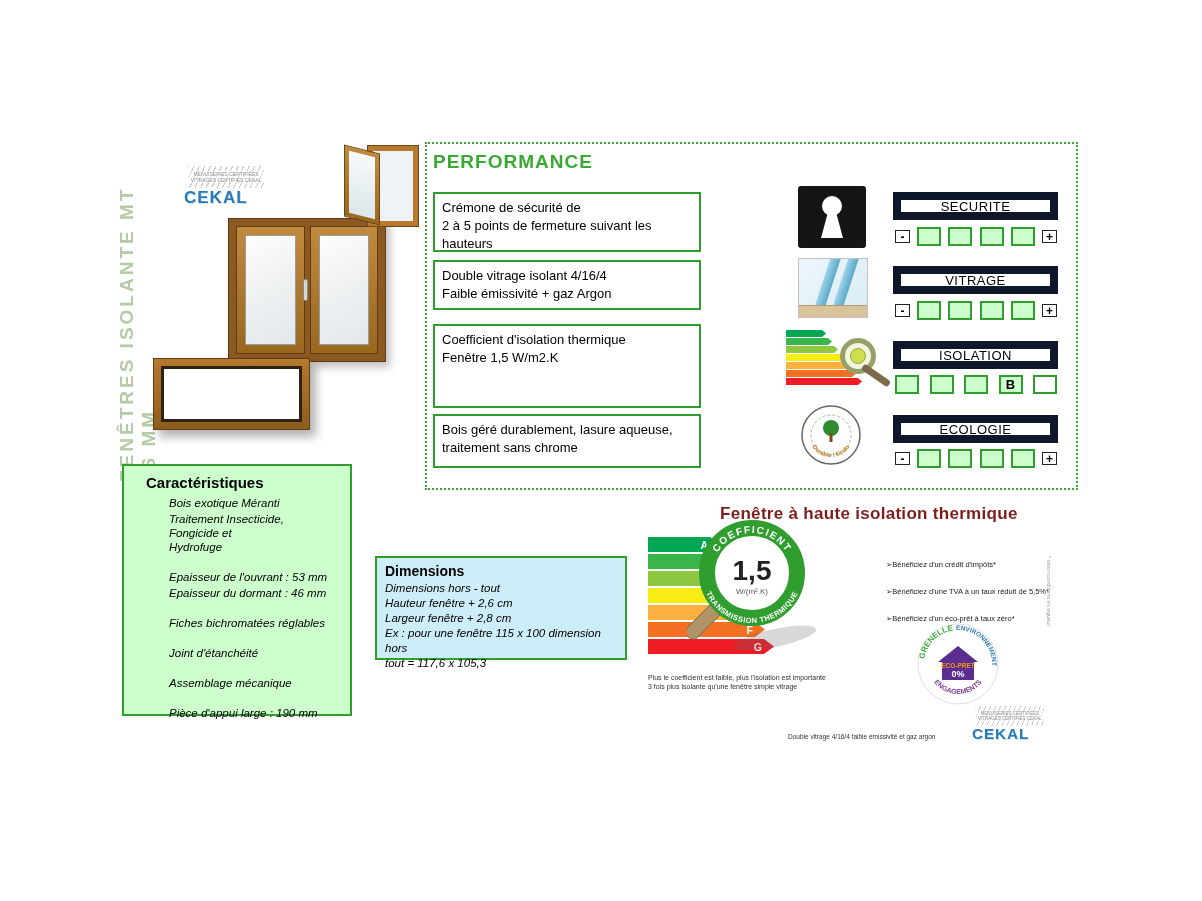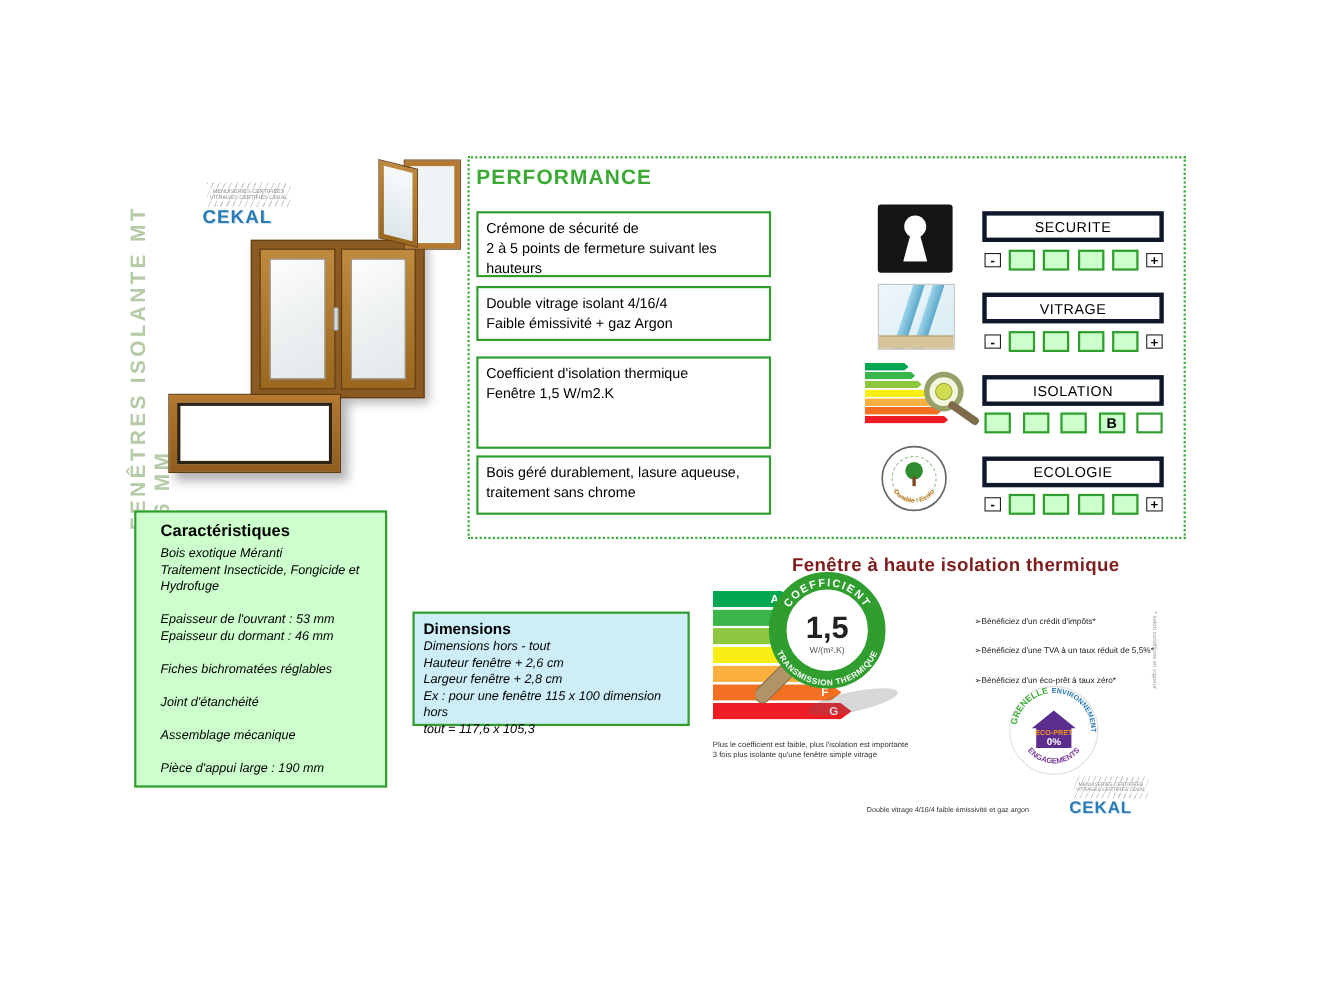--- a/index.html
+++ b/index.html
@@ -52,36 +52,36 @@
   .vg-pane { position:absolute; top:-12px; width:10px; height:94px; background:linear-gradient(90deg,#9fd4ea,#5aa8c9); transform:rotate(18deg); }
   .vg-sill { position:absolute; bottom:0; left:0; right:0; height:12px; background:#d8c49b; border-top:1px solid #b49a6d; }
   .icon-isolation { left:786px; top:330px; width:98px; height:68px; }
   .iso-bar { height:7px; margin-bottom:1px; clip-path:polygon(0 0,calc(100% - 4px) 0,100% 50%,calc(100% - 4px) 100%,0 100%); }
   .iso-mag { position:absolute; right:8px; top:8px; width:36px; height:36px; border:5px solid #98a06a; background:#f3f6df; border-radius:50%; }
   .iso-coin { position:absolute; left:50%; top:50%; transform:translate(-50%,-50%); width:16px; height:16px; border-radius:50%;
     background:#cfdd4e; border:1px solid #9aa839; }
   .iso-handle { position:absolute; right:-8px; top:42px; width:32px; height:7px; background:#7d6a4a; border-radius:3px; transform:rotate(35deg); }
 
   
-  .rate-label { left:893px; width:165px; height:28px; border:4px solid #0f172a; background:#fff;
+  .rate-label { left:893px; width:165px; height:28px; border:8px solid #0f172a; background:#fff;
     display:flex; align-items:center; justify-content:center; font-size:13px; color:#000; letter-spacing:0.5px; }
   .rate-row { left:895px; width:162px; display:flex; align-items:center; justify-content:space-between; }
   .sq { width:24px; height:19px; background:#ccffcc; border:2px solid #2f9e2f; }
   .sq-grade { display:flex; align-items:center; justify-content:center; font-weight:bold; font-size:13px; color:#000; }
   .sq-empty { background:#fff; }
   .pm { width:15px; height:13px; background:#fff; border:1px solid #222; font-size:12px; font-weight:bold;
     display:flex; align-items:center; justify-content:center; line-height:1; cursor:default; }
 
   
   .headline { left:720px; top:504px; font-size:17px; font-weight:600; color:#7f1d1d; letter-spacing:0.3px; }
 
   
   .carac { left:122px; top:464px; width:230px; height:252px; background:#ccffcc; border:2px solid #2f9e2f; padding:8px 22px; }
   .carac-title { font-size:15px; font-weight:bold; margin-bottom:5px; color:#000; }
-  .carac-item { font-size:11.5px; font-style:italic; line-height:14px; color:#000; white-space:pre-line; }
+  .carac-item { font-size:11.5px; font-style:italic; line-height:14px; color:#000; white-space:pre-line;margin-left:23px; }
   .mt16 { margin-top:16px; } .mt2 { margin-top:2px; }
 
   
   .dims { left:375px; top:556px; width:252px; height:104px; background:#cdeef8; border:2px solid #2f9e2f; padding:5px 8px; }
   .dims-title { font-size:14px; font-weight:bold; color:#000; margin-bottom:2px; }
   .dim-item { font-size:11.5px; font-style:italic; line-height:15px; color:#000; white-space:pre-line; }
 
   
   .energy { left:648px; top:537px; width:200px; }
   .arrow { height:15px; margin-bottom:2px; display:flex; align-items:center; justify-content:flex-end;

